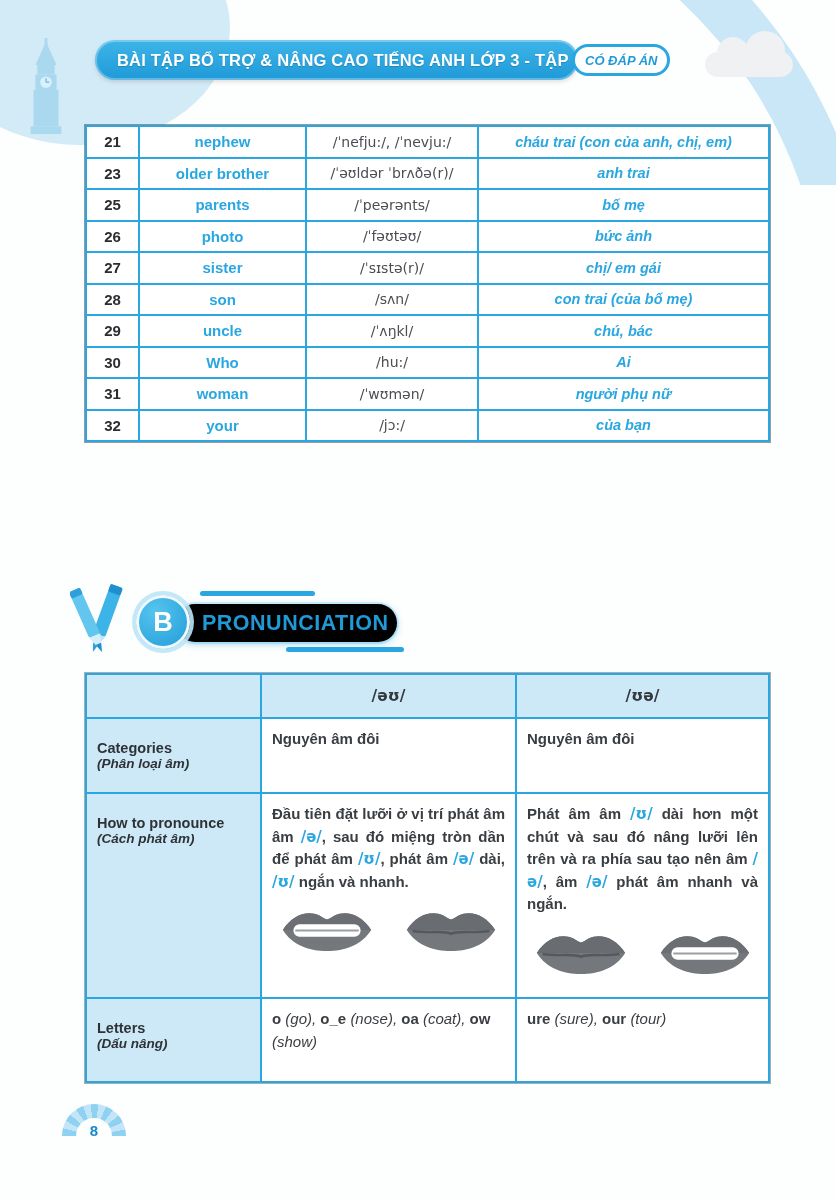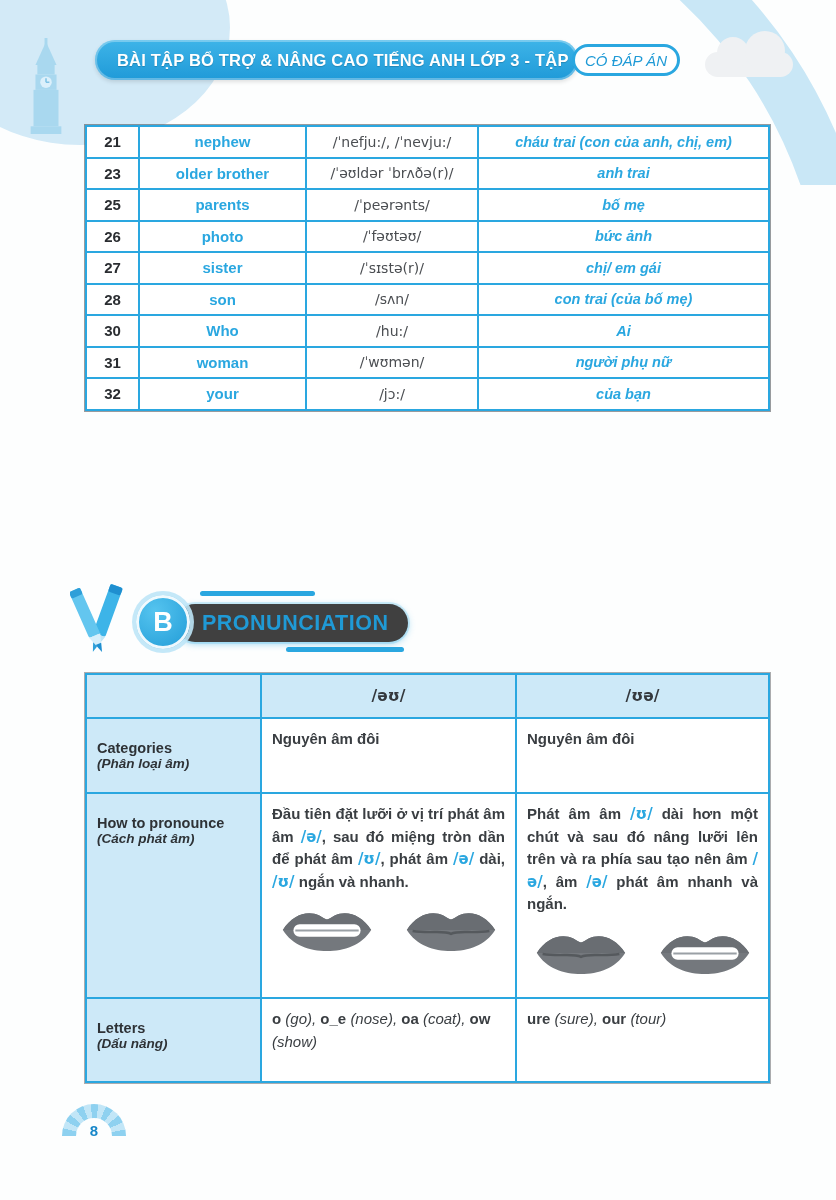--- a/index.html
+++ b/index.html
@@ -22,43 +22,43 @@
   
   .banner{position:absolute;left:95px;top:40px;width:483px;height:40px;z-index:3;
     background:linear-gradient(#3eb4e8,#1f9ad8);border-radius:22px;
     display:flex;align-items:center;
     box-shadow:inset 0 0 0 2px rgba(255,255,255,.30), 0 2px 4px rgba(0,0,0,.12);}
   .banner-title{padding-left:22px;color:#ffffff;font-weight:bold;font-size:16.5px;
     letter-spacing:.2px;white-space:nowrap;text-shadow:0 1px 1px rgba(0,0,0,.18);}
   .banner-badge{position:absolute;left:572px;top:44px;height:32px;min-width:96px;z-index:4;
     background:#ffffff;border:3px solid #2aa7e0;border-radius:18px;
     display:flex;align-items:center;justify-content:center;box-sizing:border-box;
-    color:#1f9ad6;font-weight:normal;font-style:italic;font-size:15px;padding:0 10px;
+    color:#1f9ad6;font-weight:bold;font-style:italic;font-size:13px;padding:0 10px;
     white-space:nowrap;}
   
   .vocab-table{position:absolute;left:85px;top:125px;width:683px;border-collapse:collapse;
     table-layout:fixed;background:#fff;outline:1.5px solid rgba(70,73,78,.55);}
   .vocab-table td{border:2.5px solid #2aa7e0;height:29.5px;text-align:center;
     vertical-align:middle;padding:0 4px;overflow:hidden;white-space:nowrap;}
   .vocab-table td.cell-no{font-weight:bold;color:#2a2d31;font-size:15px;}
   .vocab-table td.cell-word{font-weight:bold;color:#2aa7e0;font-size:15px;}
   .vocab-table td.cell-phonetic{color:#4b4e52;font-size:14px;
     font-family:"DejaVu Sans",sans-serif;}
   .vocab-table td.cell-meaning{color:#2aa7e0;font-size:14.5px;font-weight:bold;
     font-style:italic;}
   
   .section-heading{position:absolute;left:0;top:0;z-index:3;}
   .pencils{position:absolute;left:70px;top:576px;width:70px;height:88px;}
   .b-circle{position:absolute;left:136px;top:595px;width:54px;height:54px;border-radius:50%;
     background:radial-gradient(circle at 35% 30%,#55c4ef,#1f9ad6);
     box-shadow:0 0 0 4px rgba(190,229,247,.9), inset 0 0 0 3px rgba(255,255,255,.92);
     display:flex;align-items:center;justify-content:center;z-index:4;}
   .b-circle span{color:#fff;font-weight:bold;font-size:27px;line-height:1;}
-  .pron-pill{position:absolute;left:176px;top:604px;height:38px;padding:0 20px 0 26px;
-    background:#404040;border-radius:20px;display:flex;align-items:center;
+  .pron-pill{position:absolute;left:176px;top:604px;height:38px;padding:0 9px 0 26px;
+    background:#000000;border-radius:20px;display:flex;align-items:center;
     box-shadow:0 2px 7px rgba(42,167,224,.45), 0 0 0 2px rgba(210,238,250,.9);}
   .pron-pill span{color:#1f9ad6;font-weight:bold;font-size:21.5px;letter-spacing:.5px;
     white-space:nowrap;}
   .speed-line{position:absolute;height:4.5px;background:#2aa7e0;border-radius:3px;}
   .speed-line.a{left:200px;top:591px;width:115px;}
   .speed-line.b{left:286px;top:647px;width:118px;}
   
   .pron-table{position:absolute;left:85px;top:673px;width:683px;border-collapse:collapse;
     table-layout:fixed;background:#fff;outline:1.5px solid rgba(70,73,78,.45);}
   .pron-table td{border:2.5px solid #2aa7e0;vertical-align:top;box-sizing:border-box;}
@@ -169,20 +169,26 @@
           <td class="cell-no">27</td>
           <td class="cell-word">sister</td>
           <td class="cell-phonetic">/ˈsɪstə(r)/</td>
           <td class="cell-meaning">chị/ em gái</td>
         </tr>
         <tr>
           <td class="cell-no">28</td>
           <td class="cell-word">son</td>
           <td class="cell-phonetic">/sʌn/</td>
           <td class="cell-meaning">con trai (của bố mẹ)</td>
+        </tr>
+        <tr>
+          <td class="cell-no">29</td>
+          <td class="cell-word">uncle</td>
+          <td class="cell-phonetic">/ˈʌŋkl/</td>
+          <td class="cell-meaning">chú, bác</td>
         </tr>
         <tr>
           <td class="cell-no">30</td>
           <td class="cell-word">Who</td>
           <td class="cell-phonetic">/hu:/</td>
           <td class="cell-meaning">Ai</td>
         </tr>
         <tr>
           <td class="cell-no">31</td>
           <td class="cell-word">woman</td>

